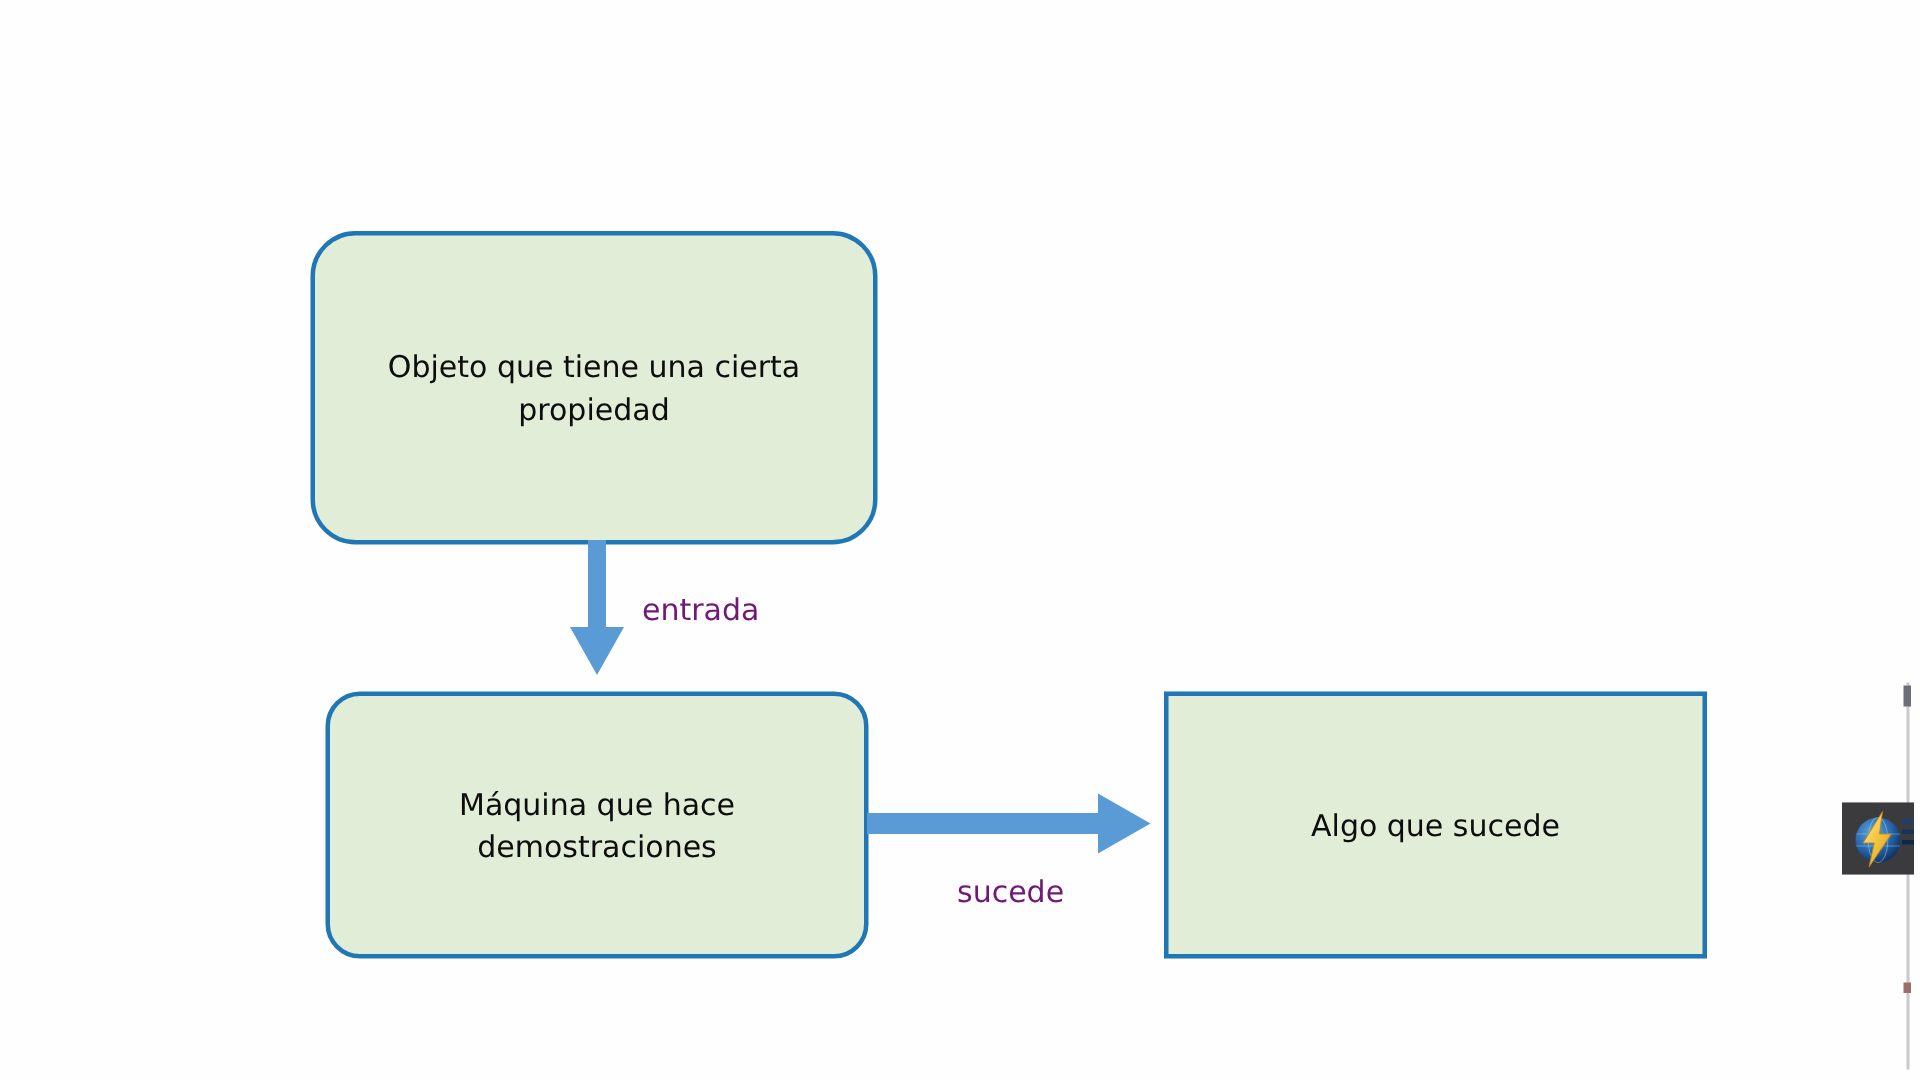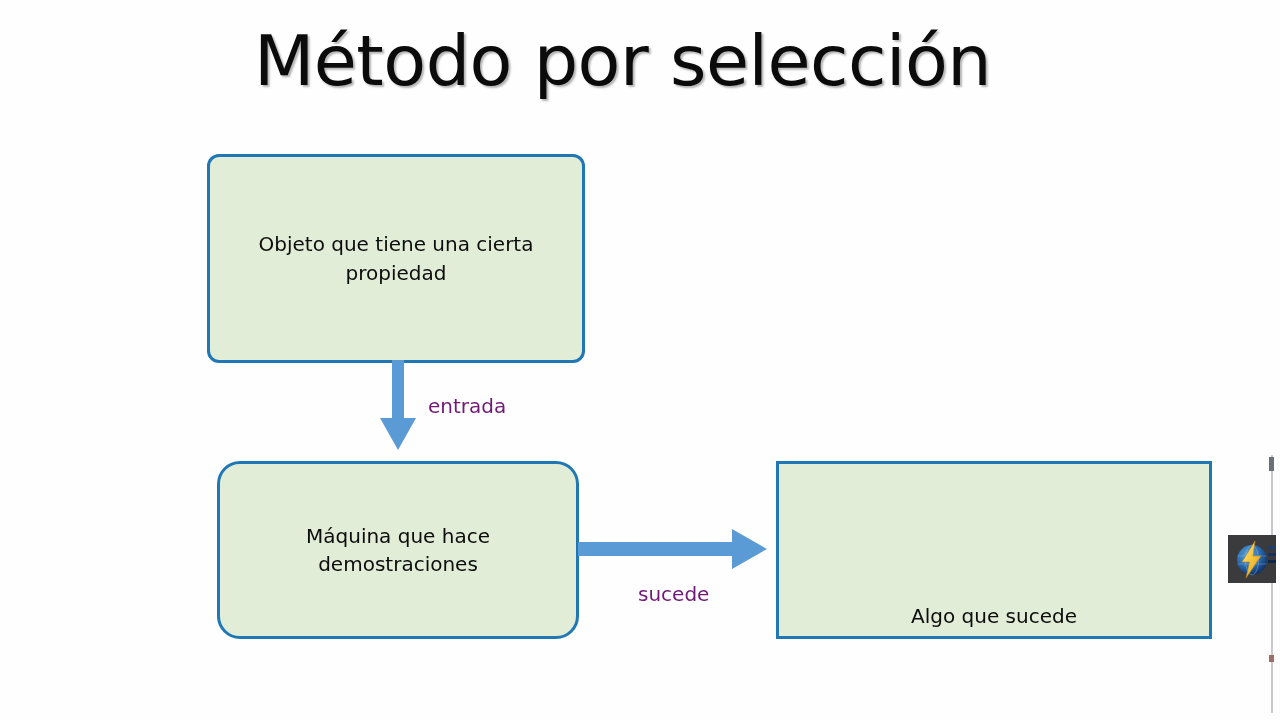--- a/index.html
+++ b/index.html
@@ -58,37 +58,36 @@
   .flow-box .box-text {
     display: block;
     width: 100%;
   }
 
   #box-objeto {
     left: 207px;
     top: 154px;
     width: 378px;
     height: 209px;
-    border-radius: 12px;
+    border-radius: 30px;
   }
 
   #box-maquina {
     left: 217px;
     top: 461px;
     width: 362px;
     height: 178px;
     border-radius: 23px;
   }
 
   #box-algo {
     left: 776px;
     top: 461px;
-    width: 436px;
+    width: 362px;
     height: 178px;
-    align-items: flex-end;
   }
 
   
   .arrow-svg {
     position: absolute;
     overflow: visible;
   }
 
   #arrow-entrada-svg {
     left: 378px;
@@ -175,21 +174,20 @@
   }
   .thumb-mark.m1 { top: 0; }
   .thumb-mark.m2 { top: 7px; background:#15335c; }
   .thumb-mark.m3 { top: 14px; background:#0e2746; }
 </style>
 </head>
 <body>
 
 <div id="slide">
 
-  <div id="slide-title">Método por selección</div>
 
   <div class="flow-box" id="box-objeto">
     <span class="box-text">Objeto que tiene una cierta propiedad</span>
   </div>
 
   <svg class="arrow-svg" id="arrow-entrada-svg" viewBox="0 0 40 92">
     <path class="arrow-shape" d="M14,0 L26,0 L26,58 L38,58 L20,90 L2,58 L14,58 Z"></path>
   </svg>
   <div class="arrow-label" id="label-entrada">entrada</div>
 

